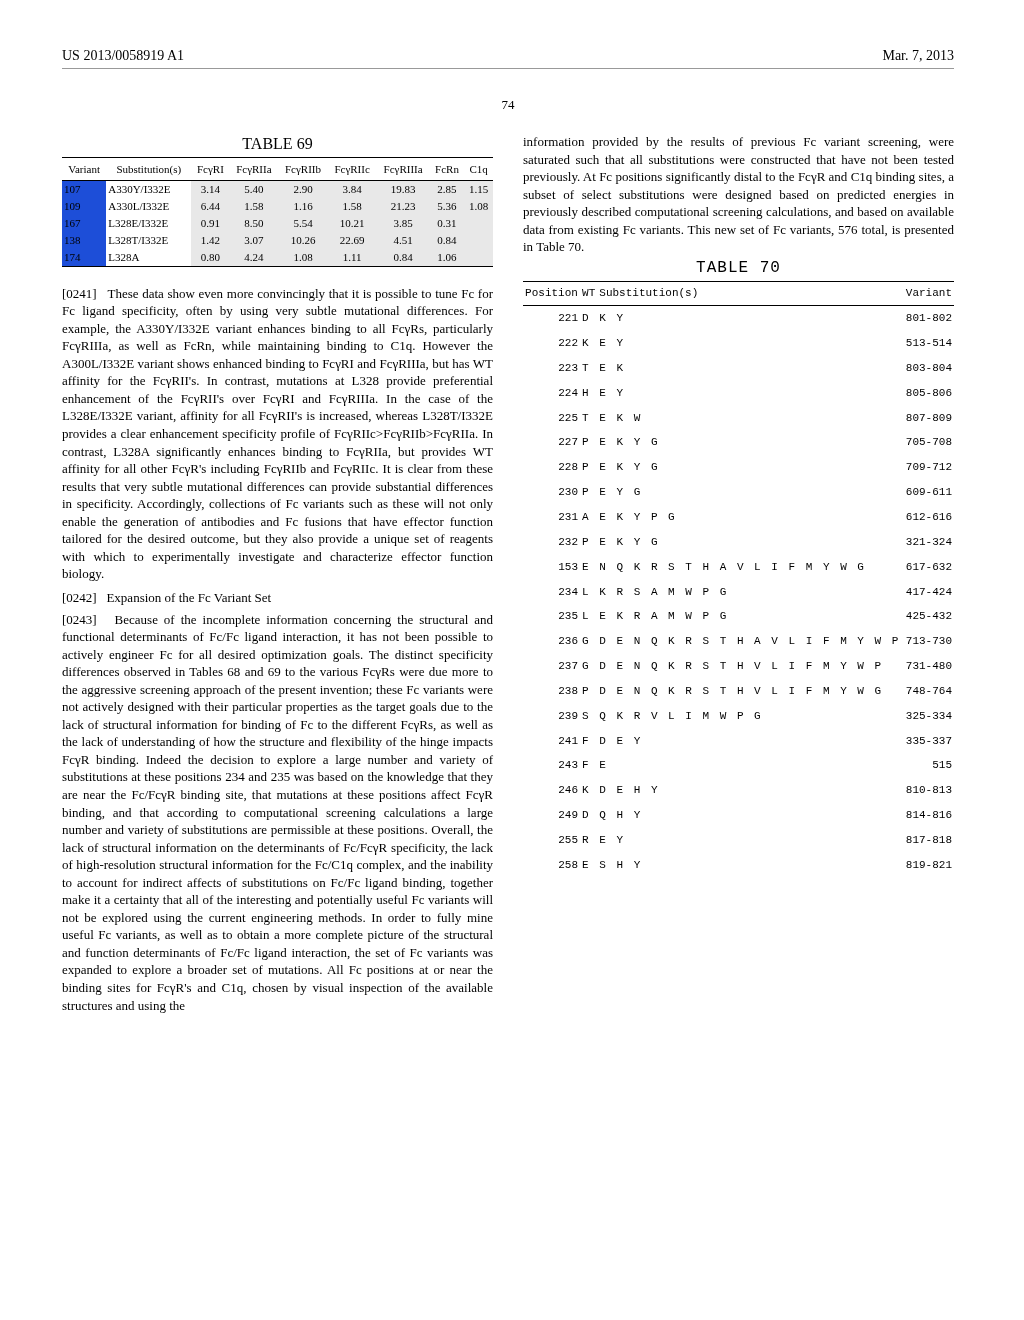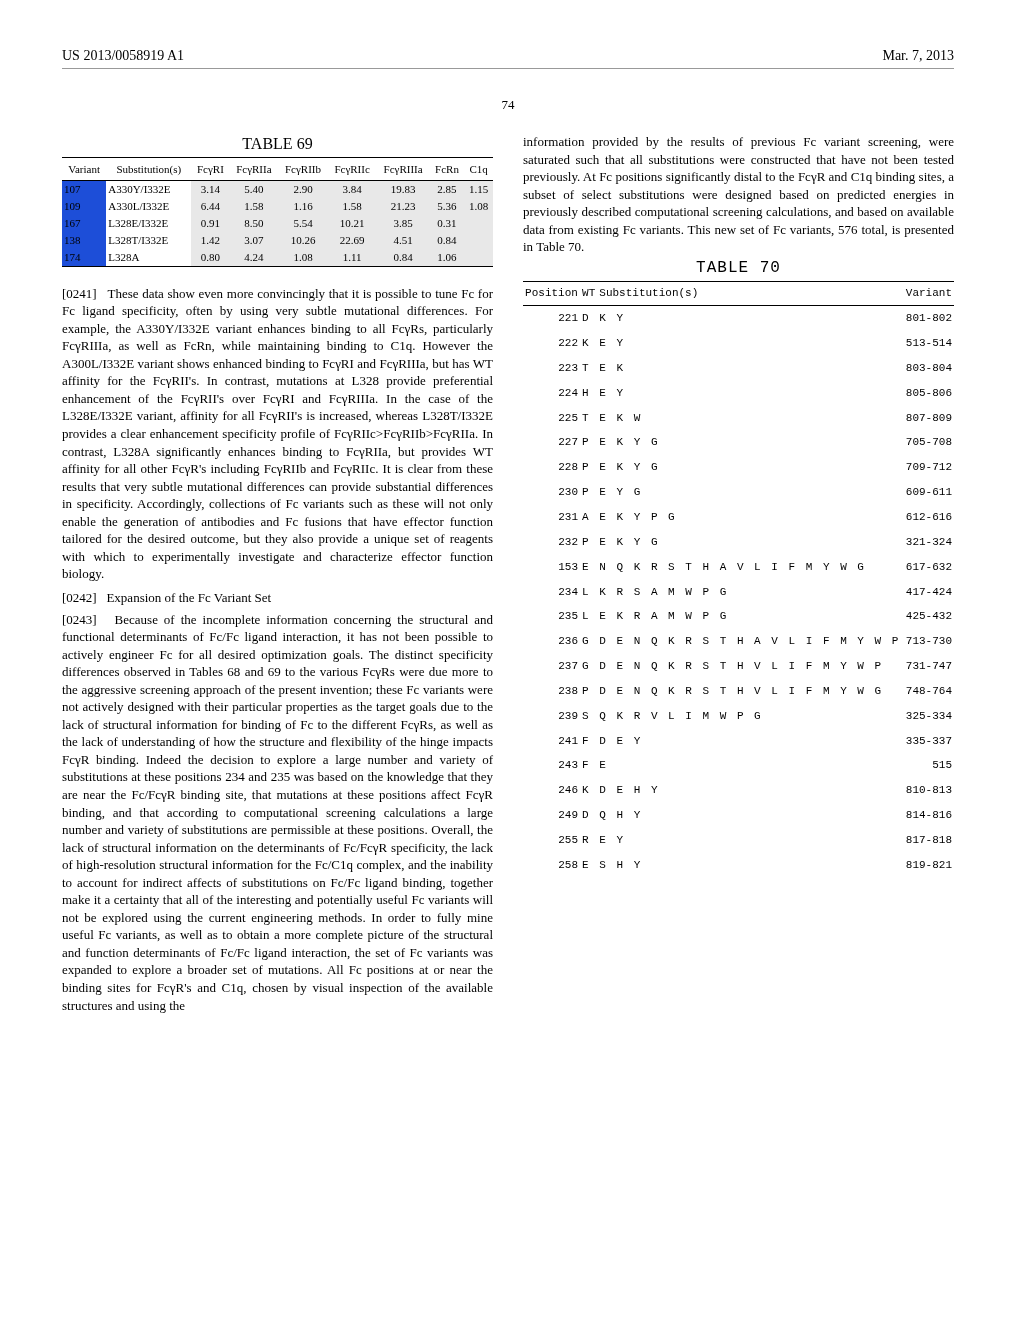--- a/index.html
+++ b/index.html
@@ -296,21 +296,21 @@
               <tr>
                 <td>236</td>
                 <td>G</td>
                 <td class="subs">D E N Q K R S T H A V L I F M Y W P</td>
                 <td>713-730</td>
               </tr>
               <tr>
                 <td>237</td>
                 <td>G</td>
                 <td class="subs">D E N Q K R S T H V L I F M Y W P</td>
-                <td>731-747</td>
+                <td>731-480</td>
               </tr>
               <tr>
                 <td>238</td>
                 <td>P</td>
                 <td class="subs">D E N Q K R S T H V L I F M Y W G</td>
                 <td>748-764</td>
               </tr>
               <tr>
                 <td>239</td>
                 <td>S</td>

